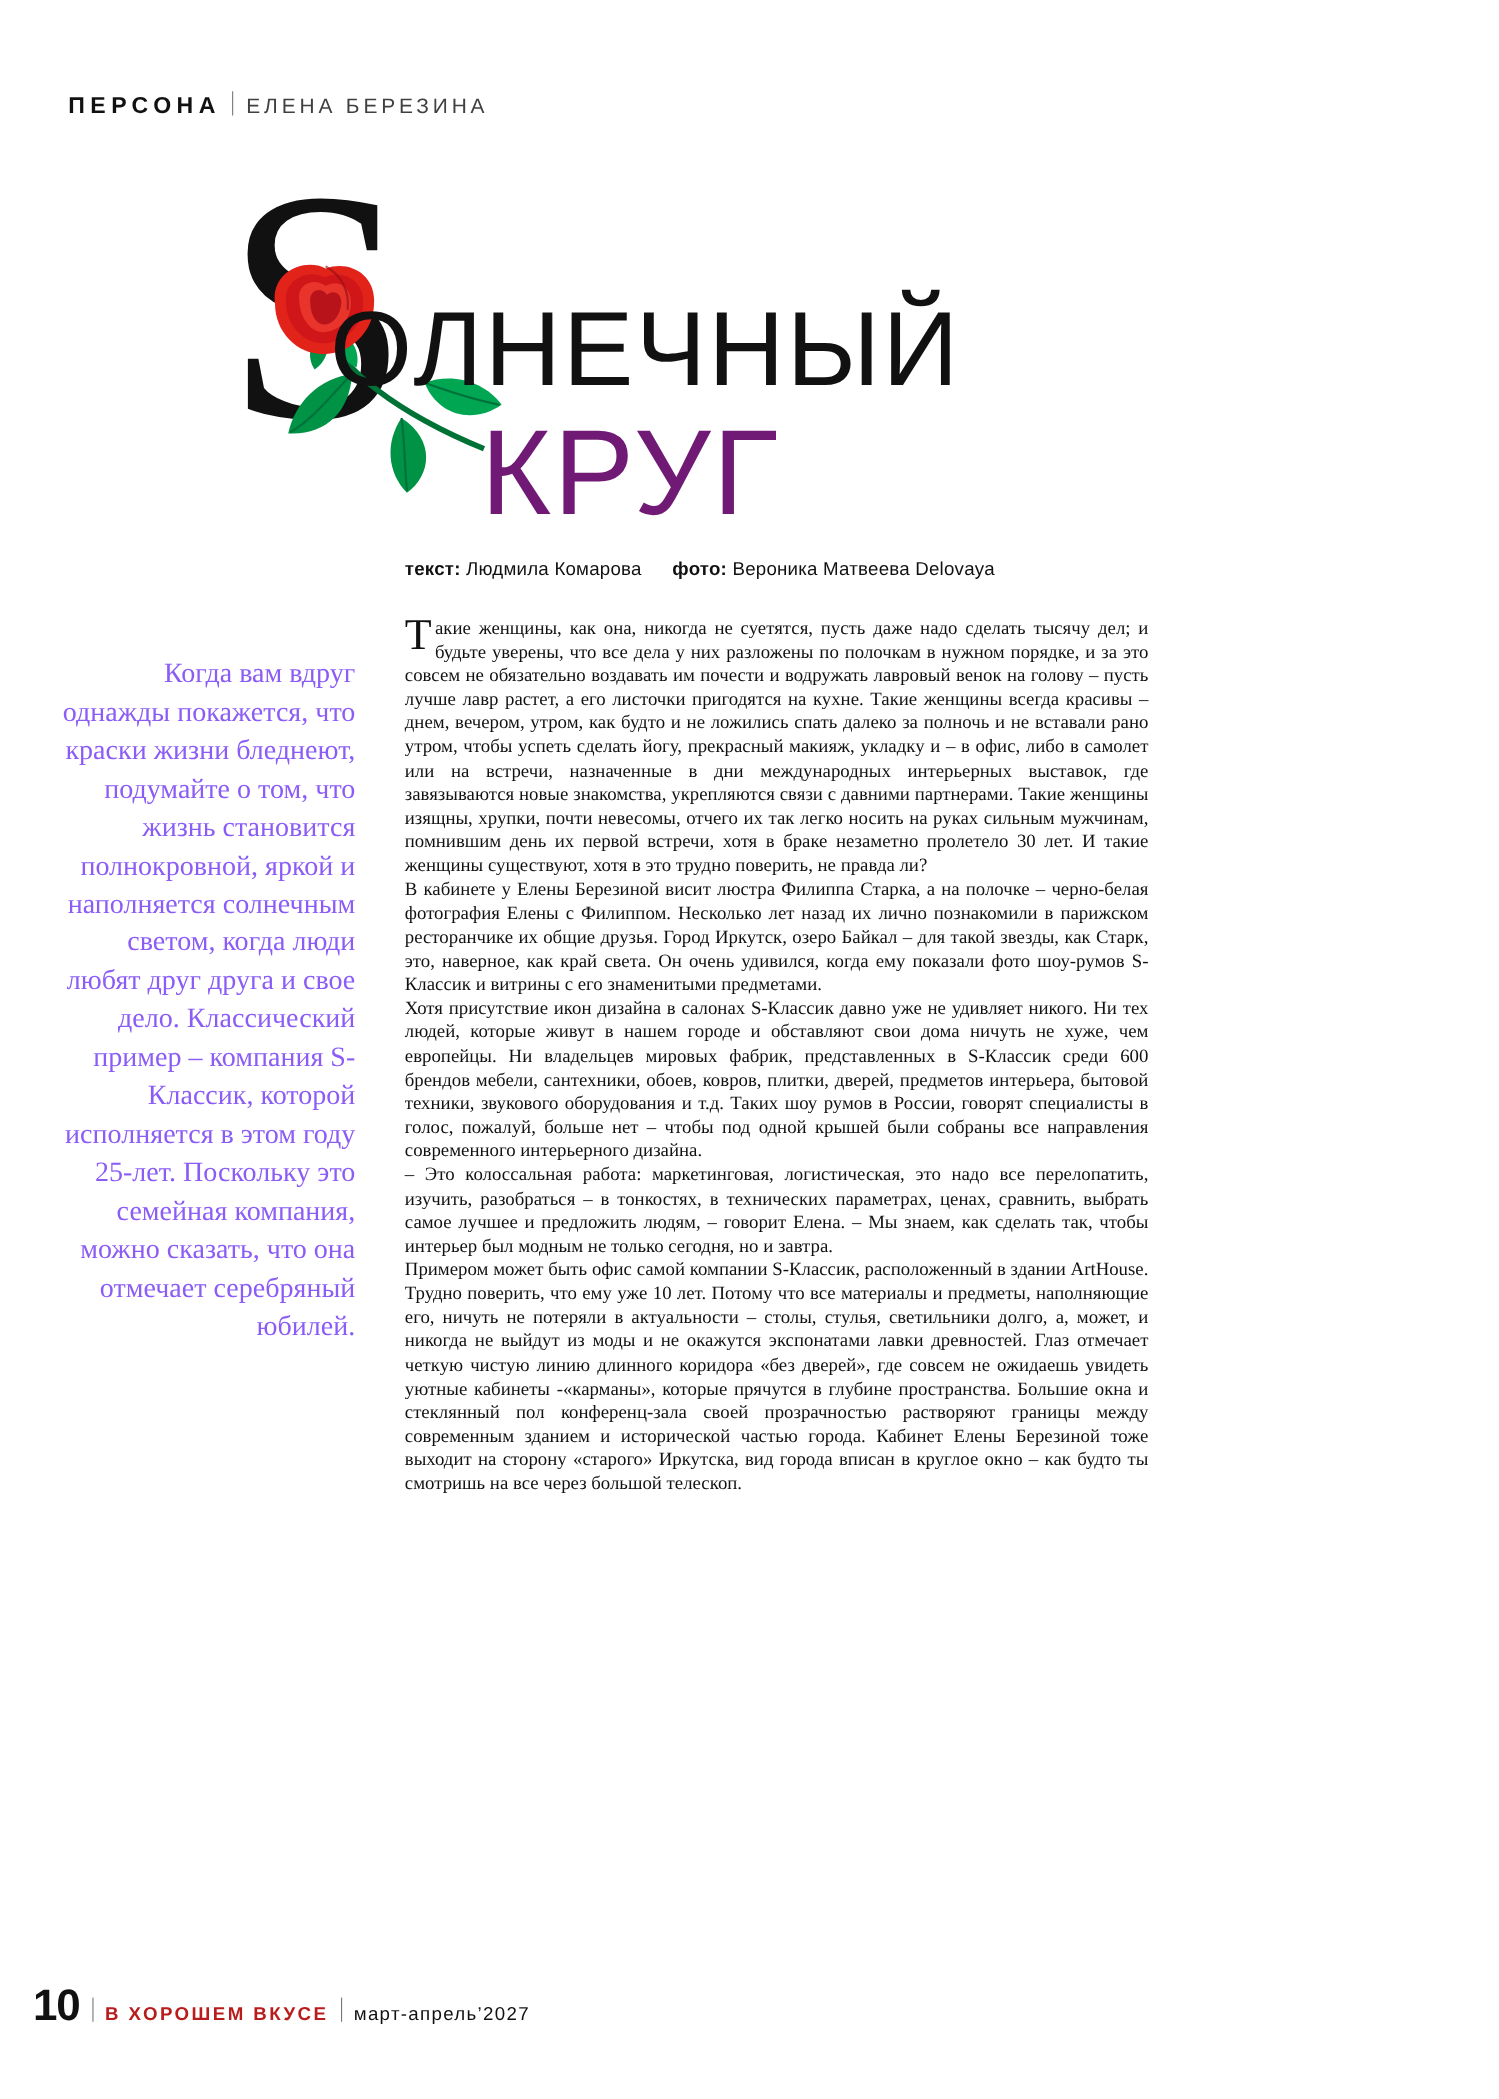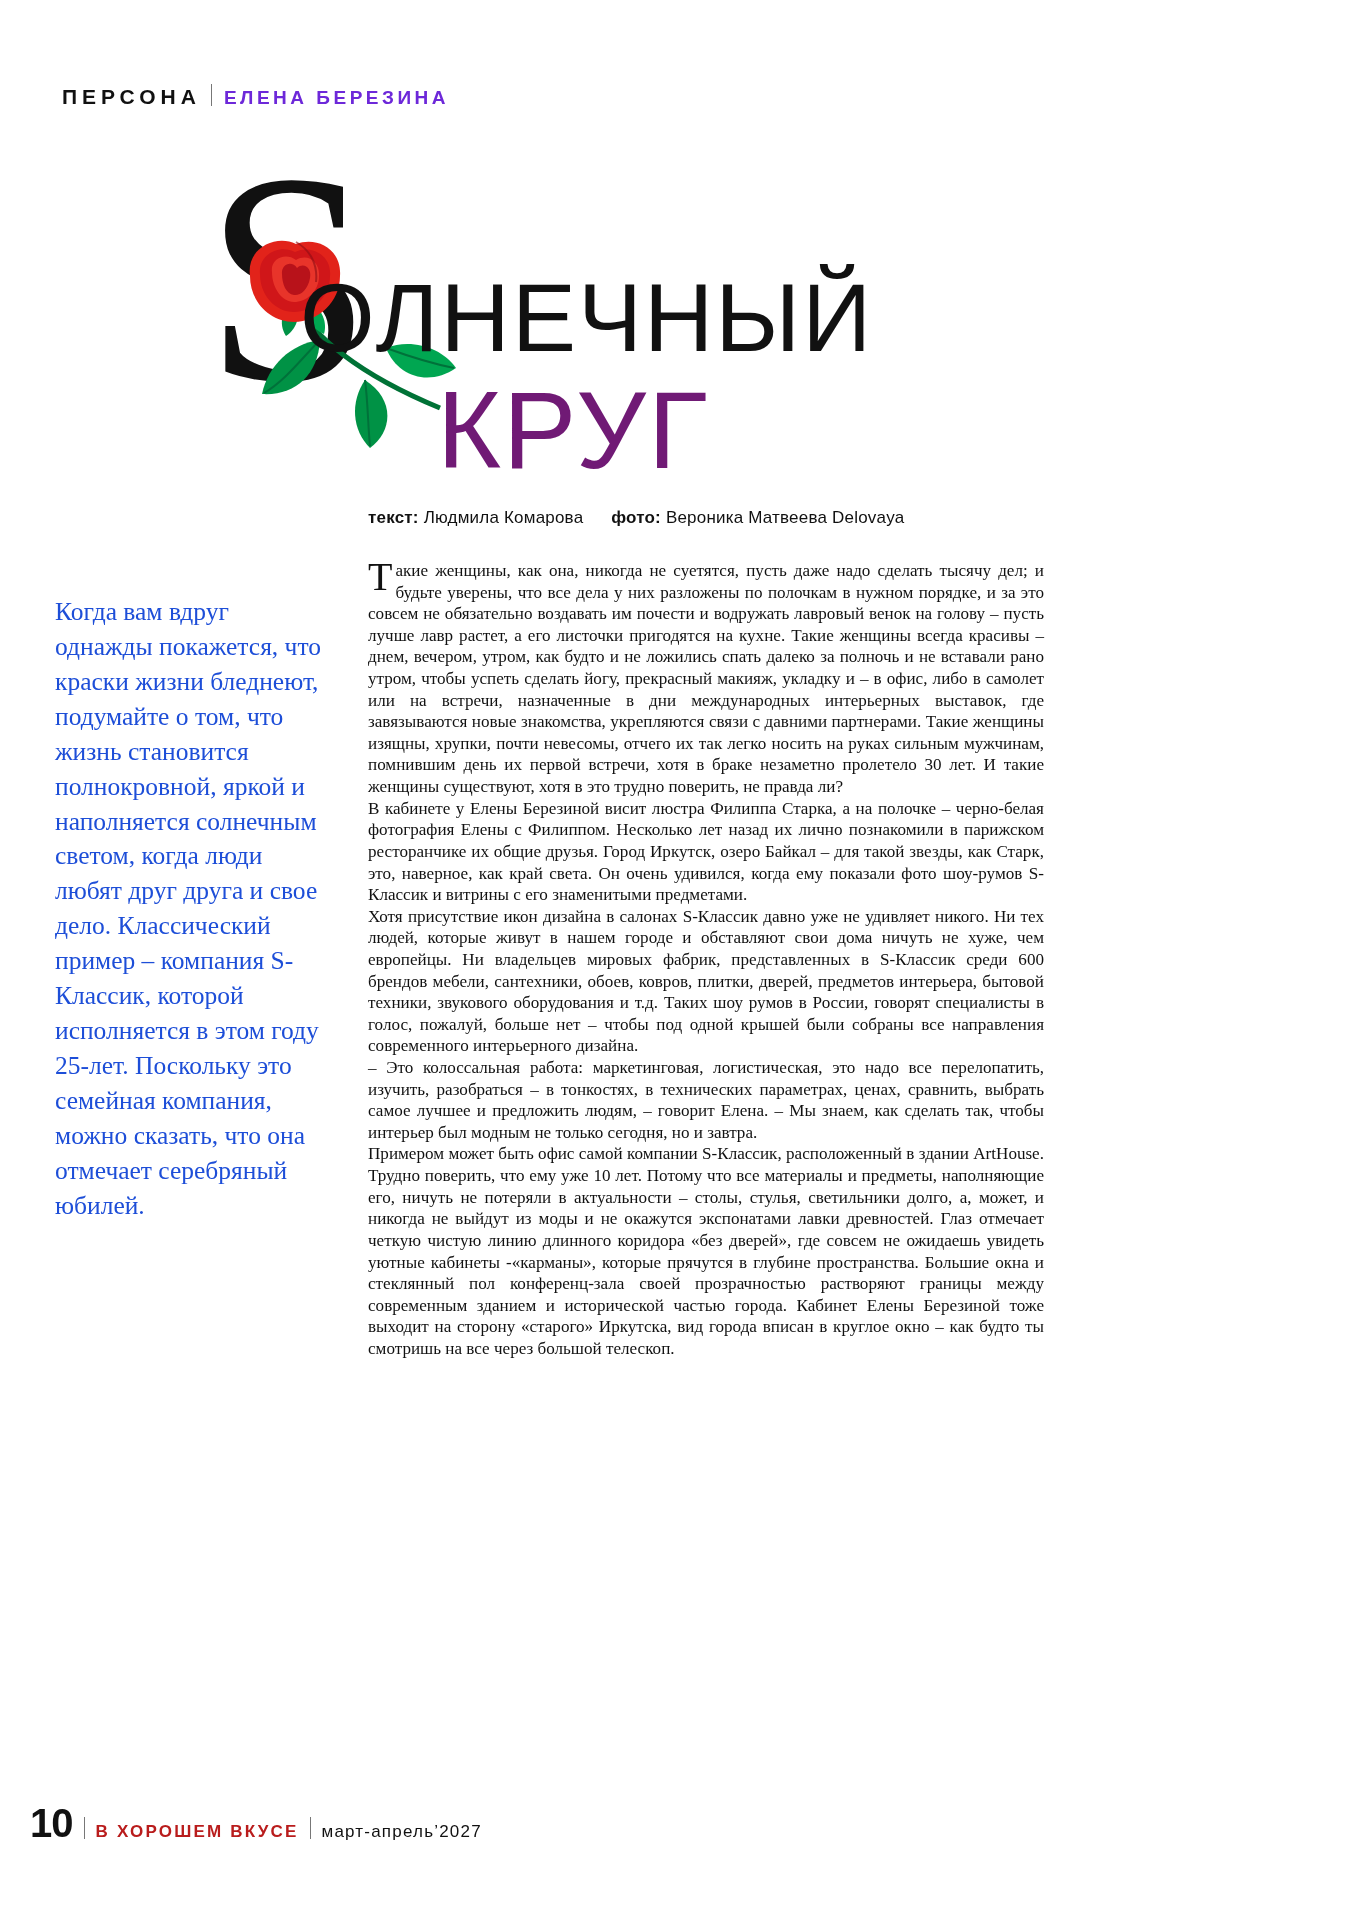--- a/index.html
+++ b/index.html
@@ -37,22 +37,22 @@
     width: 1px;
     height: 22px;
     background: #777;
     margin: 0 12px 0 10px;
     position: relative;
     top: 2px;
   }
   .kicker-name {
     font-size: 19px;
     letter-spacing: 3.5px;
-    color: #6d28d9;
-    font-weight: bold;
+    color: #404040;
+    font-weight: normal;
   }
 
   
   .title-block {
     position: absolute;
     left: 0;
     top: 120px;
     width: 1079px;
     height: 380px;
   }
@@ -114,21 +114,22 @@
 
   
   .pullquote {
     position: absolute;
     left: 55px;
     top: 595px;
     width: 268px;
     font-family: "Liberation Serif", serif;
     font-size: 25.5px;
     line-height: 1.37;
-    color: #1d4ed8;
+    color: #8b5cf6;
+    text-align: right;
   }
 
   
   .body-col {
     position: absolute;
     left: 368px;
     top: 560px;
     width: 676px;
     font-family: "Liberation Serif", serif;
     font-size: 17.1px;

